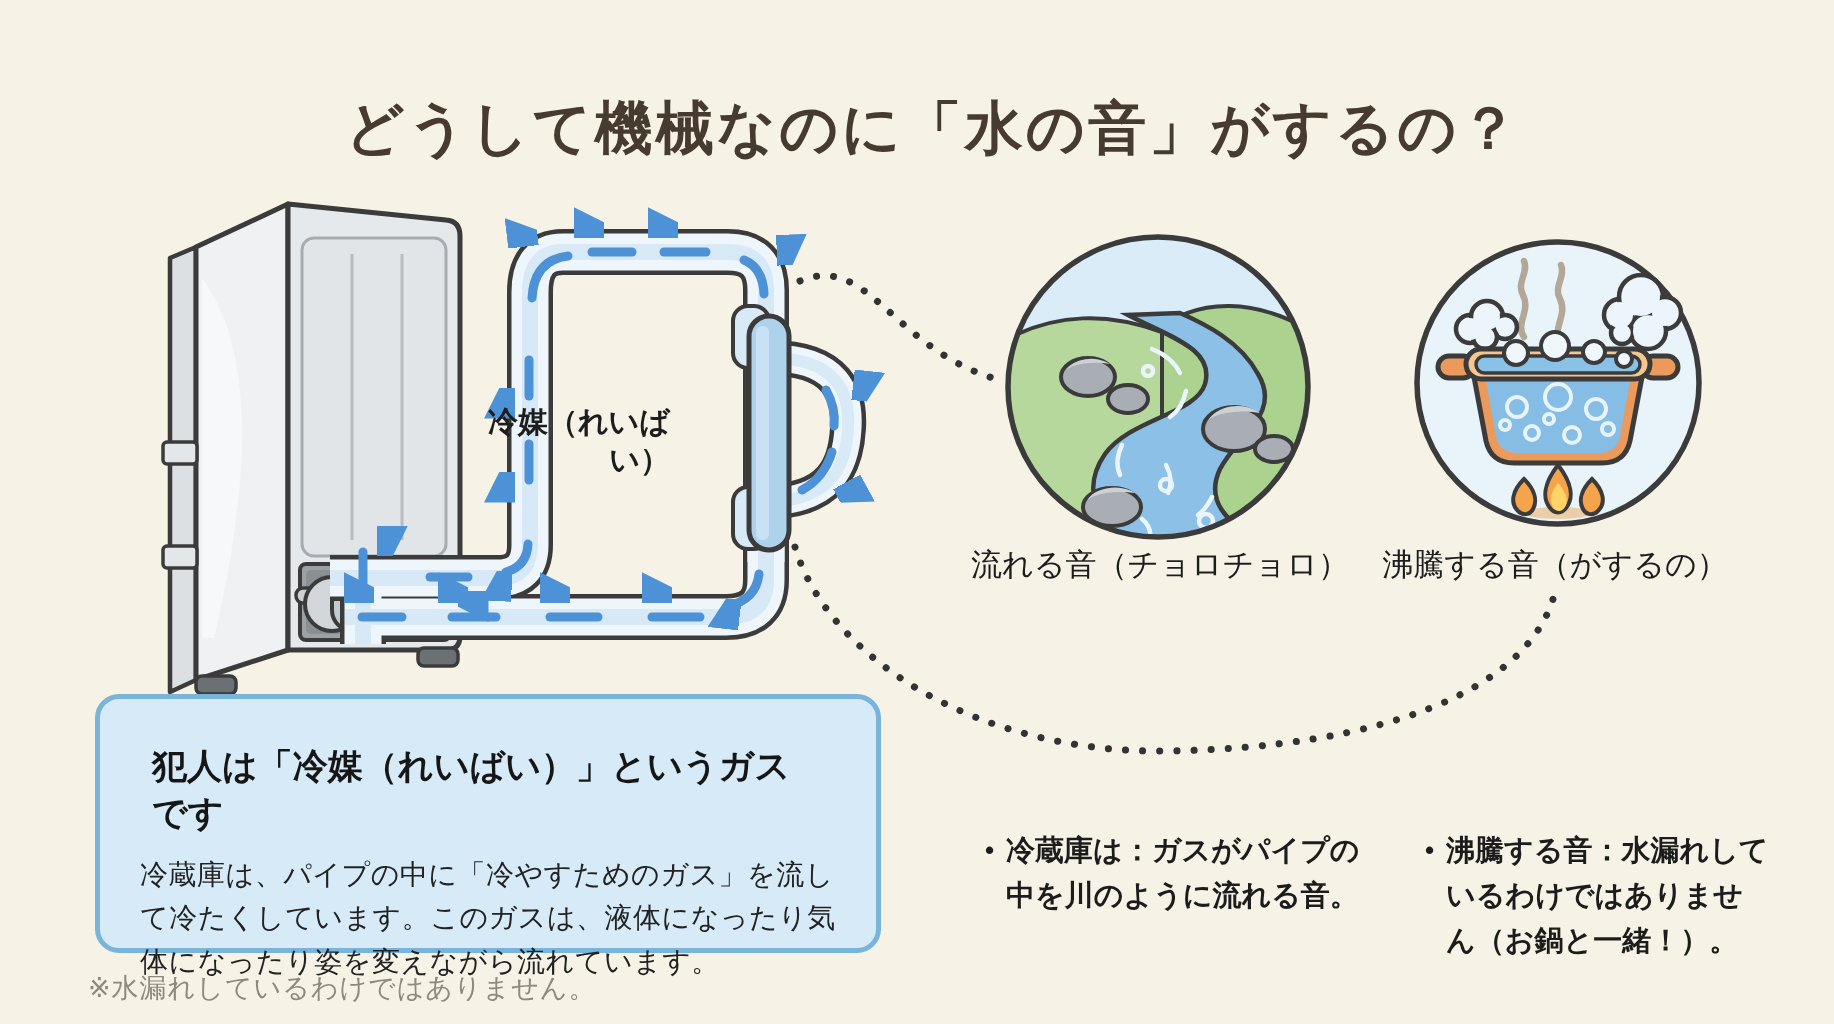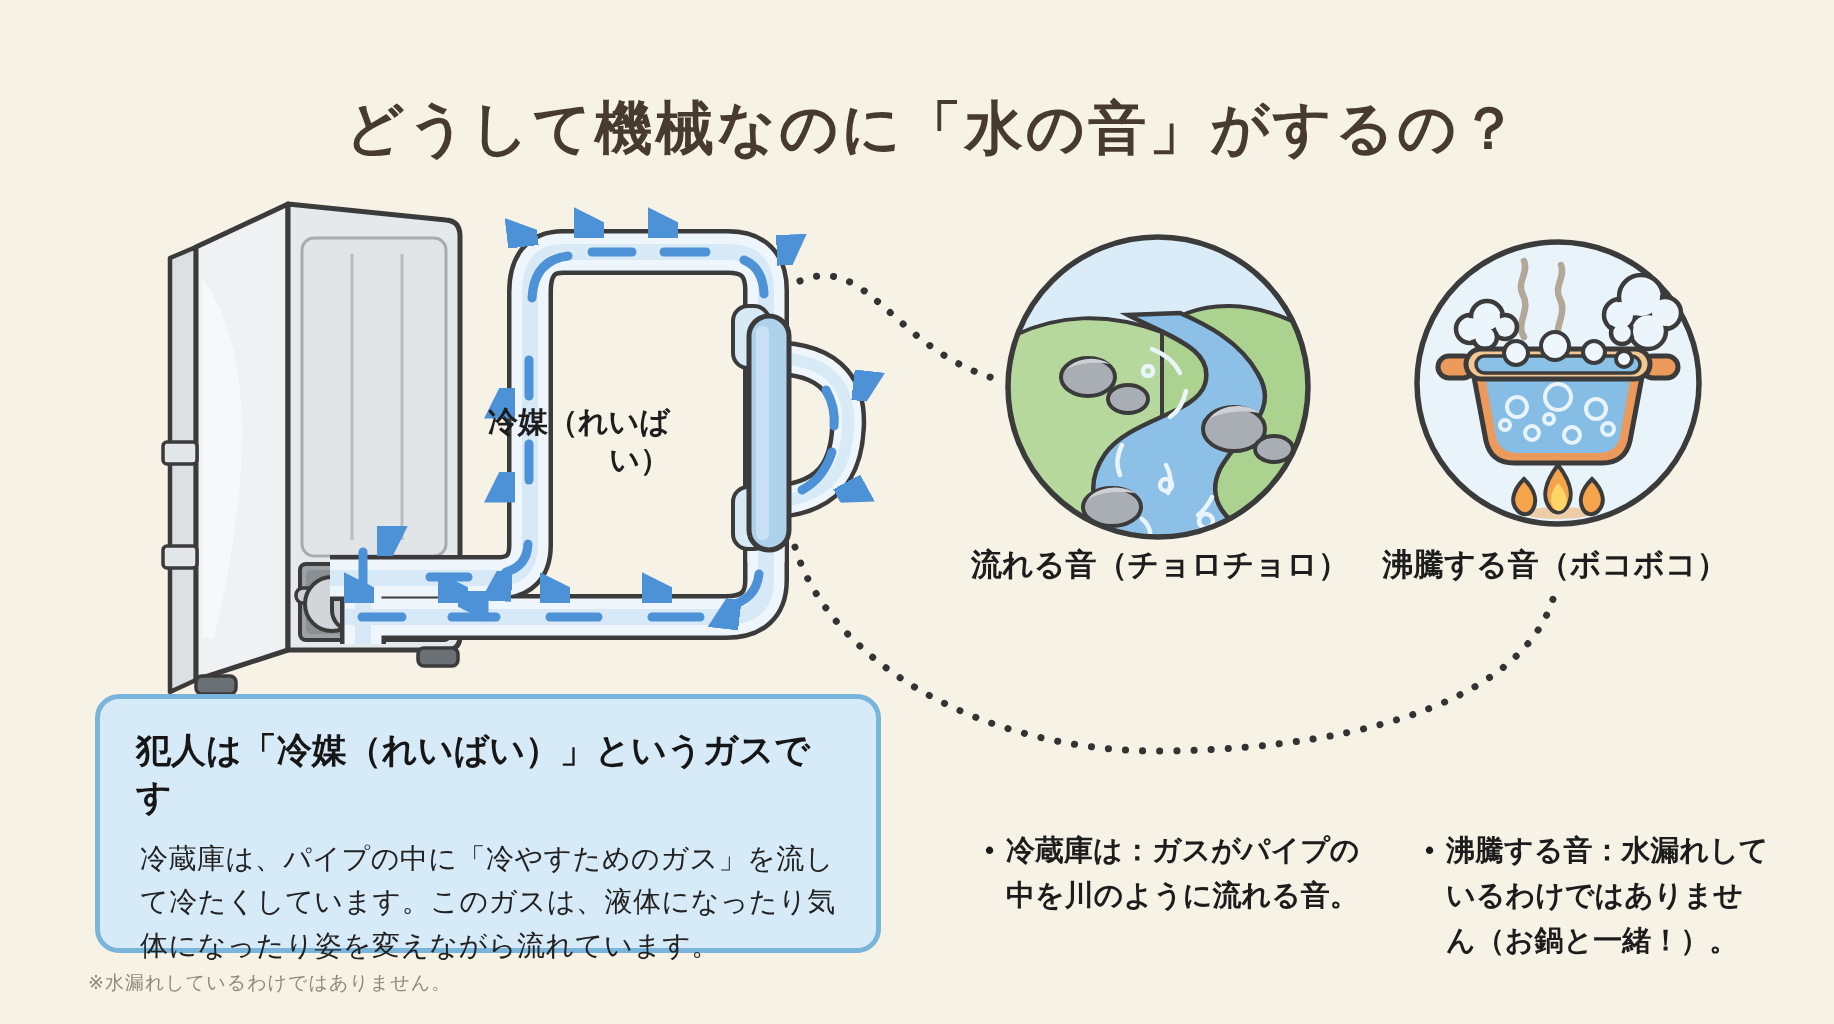--- a/index.html
+++ b/index.html
@@ -13,44 +13,44 @@
     position:absolute;top:74px;left:0;width:1834px;margin:16px;
     text-align:center;font-size:58px;font-weight:800;letter-spacing:3px;
     color:#473b2f;
   }
   .pipe-label{
     position:absolute;left:440px;top:403px;width:230px;
     text-align:right;font-size:30px;font-weight:700;color:#1d1d1d;line-height:1.25;
   }
   .caption{
     position:absolute;top:544px;text-align:center;
-    font-size:31px;font-weight:700;color:#1d1d1d;
+    font-size:31px;font-weight:400;color:#1d1d1d;
   }
   .caption.flowing{left:955px;width:410px;}
   .caption.boiling{left:1365px;width:380px;}
   .info-box{
     position:absolute;left:95px;top:694px;width:786px;height:259px;
     box-sizing:border-box;background:#d7eaf7;border:5px solid #79b4da;
     border-radius:24px;padding:28px 36px;
   }
-  .info-heading{font-size:35px;font-weight:800;color:#161616;margin:0;}
+  .info-heading{font-size:35px;font-weight:800;color:#161616;margin:16px;}
   .info-body{
     margin:16px 0 0 4px;font-size:28px;font-weight:500;color:#222;
     line-height:1.55;letter-spacing:0.5px;
   }
   .bullet-col{
     position:absolute;top:828px;display:flex;align-items:flex-start;
     font-size:29px;font-weight:600;color:#1c1c1c;line-height:1.55;
   }
   .bullet-col.first{left:985px;width:400px;}
   .bullet-col.second{left:1425px;width:345px;}
   .bullet-dot{margin-right:12px;font-size:26px;line-height:1.7;}
   .footnote{
     position:absolute;left:88px;top:970px;
-    font-size:19px;font-weight:500;color:#8e897c;letter-spacing:1px;
+    font-size:27px;font-weight:500;color:#8e897c;letter-spacing:1px;
   }
 </style>
 </head>
 <body>
 
 <svg class="art" viewBox="0 0 1834 1024" aria-hidden="true">
   <defs>
     <marker id="ah" markerUnits="strokeWidth" markerWidth="3.4" markerHeight="3.4" refX="6.5" refY="5" orient="auto">
       <path d="M0,0 L10,5 L0,10 Z" fill="#4d92d6"></path>
     </marker>
@@ -247,21 +247,21 @@
   </g>
 </svg>
 
 <h1 class="title">どうして機械なのに「水の音」がするの？</h1>
 
 <div class="pipe-label">
   <div>冷媒（れいばい）</div>
 </div>
 
 <div class="caption flowing">流れる音（チョロチョロ）</div>
-<div class="caption boiling">沸騰する音（ボコボコ）</div>
+<div class="caption boiling">沸騰する音（がするの）</div>
 
 <div class="info-box">
   <p class="info-heading">犯人は「冷媒（れいばい）」というガスです</p>
   <p class="info-body">冷蔵庫は、パイプの中に「冷やすためのガス」を流して冷たくしています。このガスは、液体になったり気体になったり姿を変えながら流れています。</p>
 </div>
 
 <div class="bullet-col first">
   <span class="bullet-dot">•</span>
   <span>冷蔵庫は：ガスがパイプの中を川のように流れる音。</span>
 </div>

